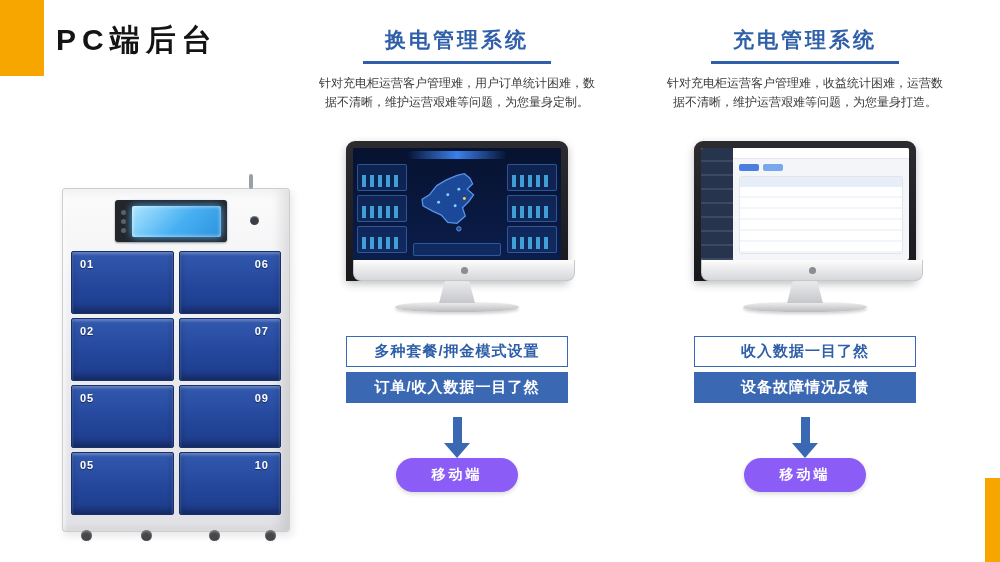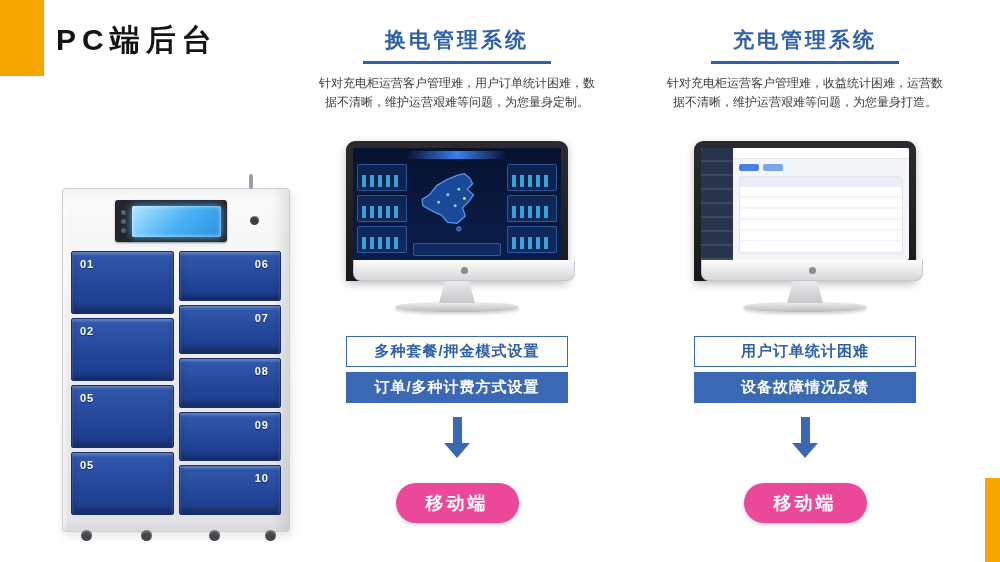--- a/index.html
+++ b/index.html
@@ -85,22 +85,22 @@
   .features { margin-top:24px; display:flex; flex-direction:column; align-items:center; }
   .feature { width:222px; height:31px; display:flex; align-items:center; justify-content:center;
              font-size:15px; font-weight:bold; letter-spacing:1px; }
   .feature.outline { background:#fff; border:1px solid #3A68B2; color:#2E5FA8; }
   .feature.solid { background:#3A68B2; color:#ffffff; margin-top:5px; }
 
   
   .down-arrow { margin-top:14px; display:flex; flex-direction:column; align-items:center; }
   .down-arrow .shaft { width:9px; height:26px; background:#3A68B2; }
   .down-arrow .head { width:0; height:0; border-left:13px solid transparent; border-right:13px solid transparent; border-top:15px solid #3A68B2; }
-  .pill { margin-top:25px; min-width:122px; padding:8px 30px; background:#ec4899; color:#fff; border:none;
-          border-radius:22px; font-size:18px; font-weight:bold; letter-spacing:3px; cursor:pointer;
+  .pill { min-width:122px; padding:8px 30px; background:#8b5cf6; color:#fff; border:none;
+          border-radius:22px; font-size:14px; font-weight:bold; letter-spacing:3px; cursor:pointer;
           font-family:inherit; box-shadow:0 2px 4px rgba(0,0,0,.15); }
 </style>
 </head>
 <body>
 
 <div class="page">
 
   <div class="corner-tl"></div>
   <div class="corner-br"></div>
 
@@ -131,23 +131,20 @@
         <div class="door">
             <span class="num">05</span>
           </div>
       </div>
       <div class="door-col right">
         <div class="door">
             <span class="num">06</span>
           </div>
         <div class="door">
             <span class="num">07</span>
-          </div>
-        <div class="door">
-            <span class="num">08</span>
           </div>
         <div class="door">
             <span class="num">09</span>
           </div>
         <div class="door">
             <span class="num">10</span>
           </div>
       </div>
     </div>
     <span class="wheel w1"></span>
@@ -189,21 +186,21 @@
         <div class="m-chin">
           <span class="apple-logo"></span>
         </div>
       </div>
       <div class="m-neck"></div>
       <div class="m-base"></div>
     </div>
 
     <div class="features">
       <div class="feature outline">多种套餐/押金模式设置</div>
-      <div class="feature solid">订单/多种计费方式设置</div>
+      <div class="feature solid">订单/收入数据一目了然</div>
     </div>
 
     <div class="down-arrow">
       <span class="shaft"></span>
       <span class="head"></span>
     </div>
 
     <button class="pill">移动端</button>
   </section>
 
@@ -225,21 +222,21 @@
         </div>
         <div class="m-chin">
           <span class="apple-logo"></span>
         </div>
       </div>
       <div class="m-neck"></div>
       <div class="m-base"></div>
     </div>
 
     <div class="features">
-      <div class="feature outline">用户订单统计困难</div>
+      <div class="feature outline">收入数据一目了然</div>
       <div class="feature solid">设备故障情况反馈</div>
     </div>
 
     <div class="down-arrow">
       <span class="shaft"></span>
       <span class="head"></span>
     </div>
 
     <button class="pill">移动端</button>
   </section>

